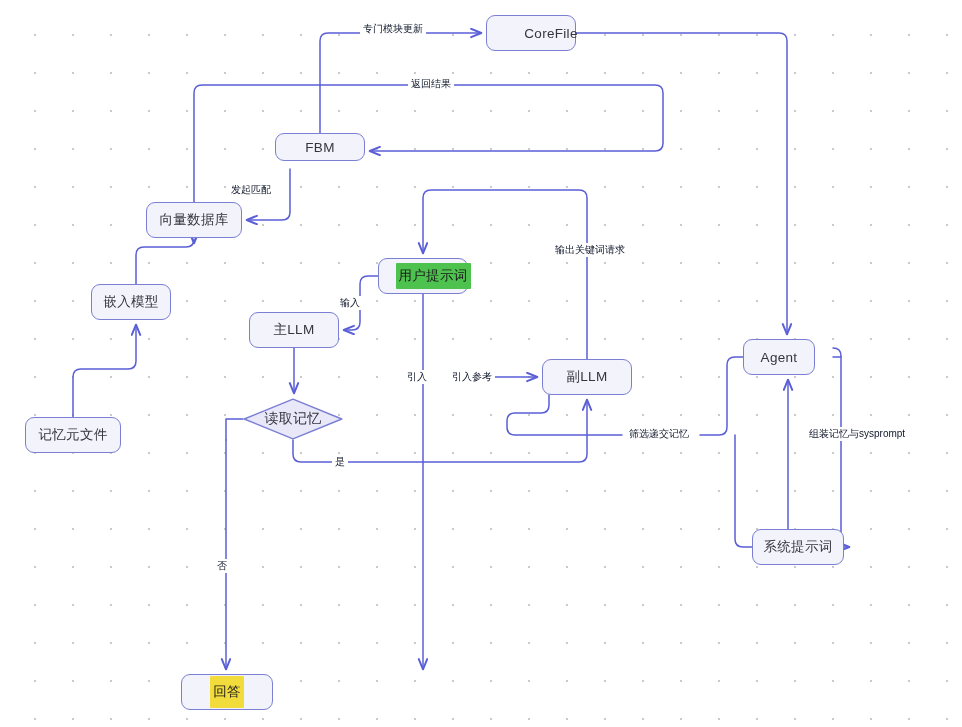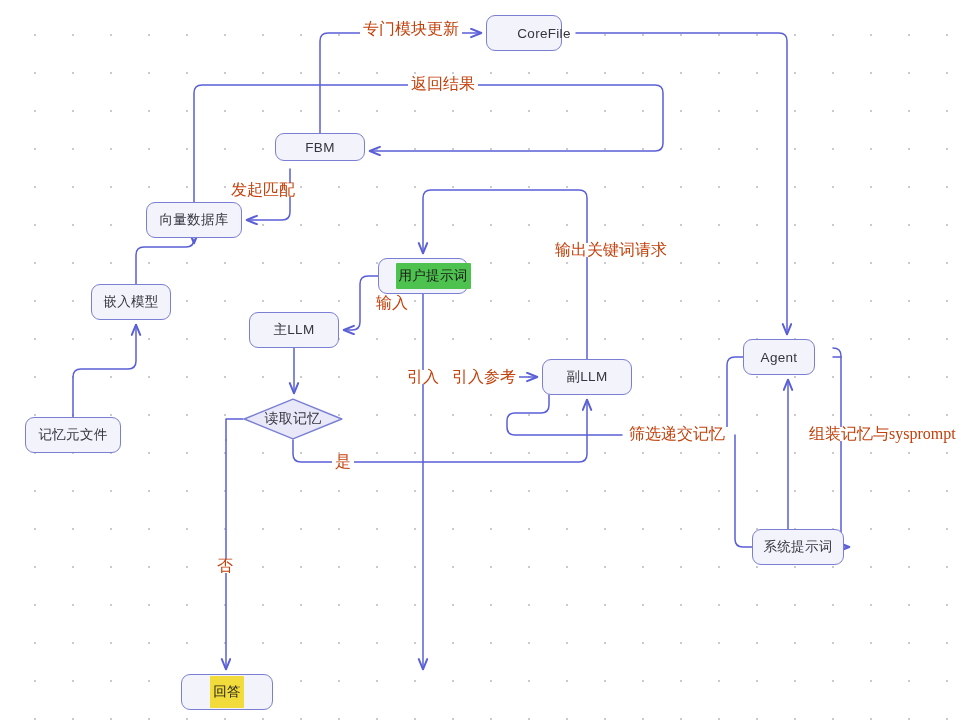--- a/index.html
+++ b/index.html
@@ -26,22 +26,22 @@
   .node.diamond{
     background:transparent;border:none;border-radius:0;
   }
   .diamond .dshape{
     position:absolute;left:0;top:0;width:100%;height:100%;
   }
   .diamond .dlabel{position:relative;z-index:2;font-size:14px;color:#35353f;}
   .hl-green{background:#4ec24e;padding:4px 3px;border-radius:1px;color:#1a1a1a;margin-left:20px;}
   .hl-yellow{background:#f2dc3c;padding:7px 3px;border-radius:1px;color:#1a1a1a;}
   .elabel{
-    position:absolute;font-size:16px;color:#c2410c;white-space:nowrap;
-    background:#ffffff;padding:0 3px;line-height:14px;font-family:Liberation Serif, serif;
+    position:absolute;font-size:10px;color:#0f172a;white-space:nowrap;
+    background:#ffffff;padding:0 3px;line-height:14px;
   }
 </style>
 </head>
 <body>
 
 <div id="canvas">
 
   <svg id="wires" viewBox="0 0 962 727" xmlns="http://www.w3.org/2000/svg">
     <defs>
       <marker id="ah" markerWidth="9" markerHeight="9" refX="7.2" refY="3.2" orient="auto" markerUnits="strokeWidth">
@@ -86,21 +86,21 @@
 
       <path d="M73,417 L73,377 Q73,369 81,369 L128,369 Q136,369 136,361 L136,325" marker-end="url(#ah)"></path>
 
       <path d="M136,284 L136,255 Q136,247 144,247 L186,247 Q194,247 194,239 L194,243" marker-end="url(#ah)"></path>
 
       <path d="M833,357 L841,357"></path>
 
     </g>
   </svg>
 
-  <div class="node" style="left:486px;top:15px;width:76px;height:36px;padding-left:40px;">
+  <div class="node" style="left:486px;top:15px;width:90px;height:36px;padding-left:40px;">
     <span>CoreFile</span>
   </div>
 
   <div class="node" style="left:275px;top:133px;width:90px;height:28px;">
     <span>FBM</span>
   </div>
 
   <div class="node" style="left:146px;top:202px;width:96px;height:36px;">
     <span>向量数据库</span>
   </div>
@@ -141,21 +141,21 @@
   </div>
 
   <div class="node" style="left:181px;top:674px;width:92px;height:36px;">
     <span class="hl-yellow">回答</span>
   </div>
 
   <div class="elabel" style="left:360px;top:22px;">专门模块更新</div>
   <div class="elabel" style="left:408px;top:77px;">返回结果</div>
   <div class="elabel" style="left:228px;top:183px;">发起匹配</div>
   <div class="elabel" style="left:552px;top:243px;">输出关键词请求</div>
-  <div class="elabel" style="left:337px;top:296px;margin-left:36px;">输入</div>
+  <div class="elabel" style="left:337px;top:296px;">输入</div>
   <div class="elabel" style="left:404px;top:370px;">引入</div>
   <div class="elabel" style="left:449px;top:370px;">引入参考</div>
   <div class="elabel" style="left:332px;top:455px;">是</div>
   <div class="elabel" style="left:214px;top:559px;">否</div>
   <div class="elabel" style="left:626px;top:427px;">筛选递交记忆</div>
   <div class="elabel" style="left:806px;top:427px;">组装记忆与sysprompt</div>
 
 </div>
 
 </body></html>

